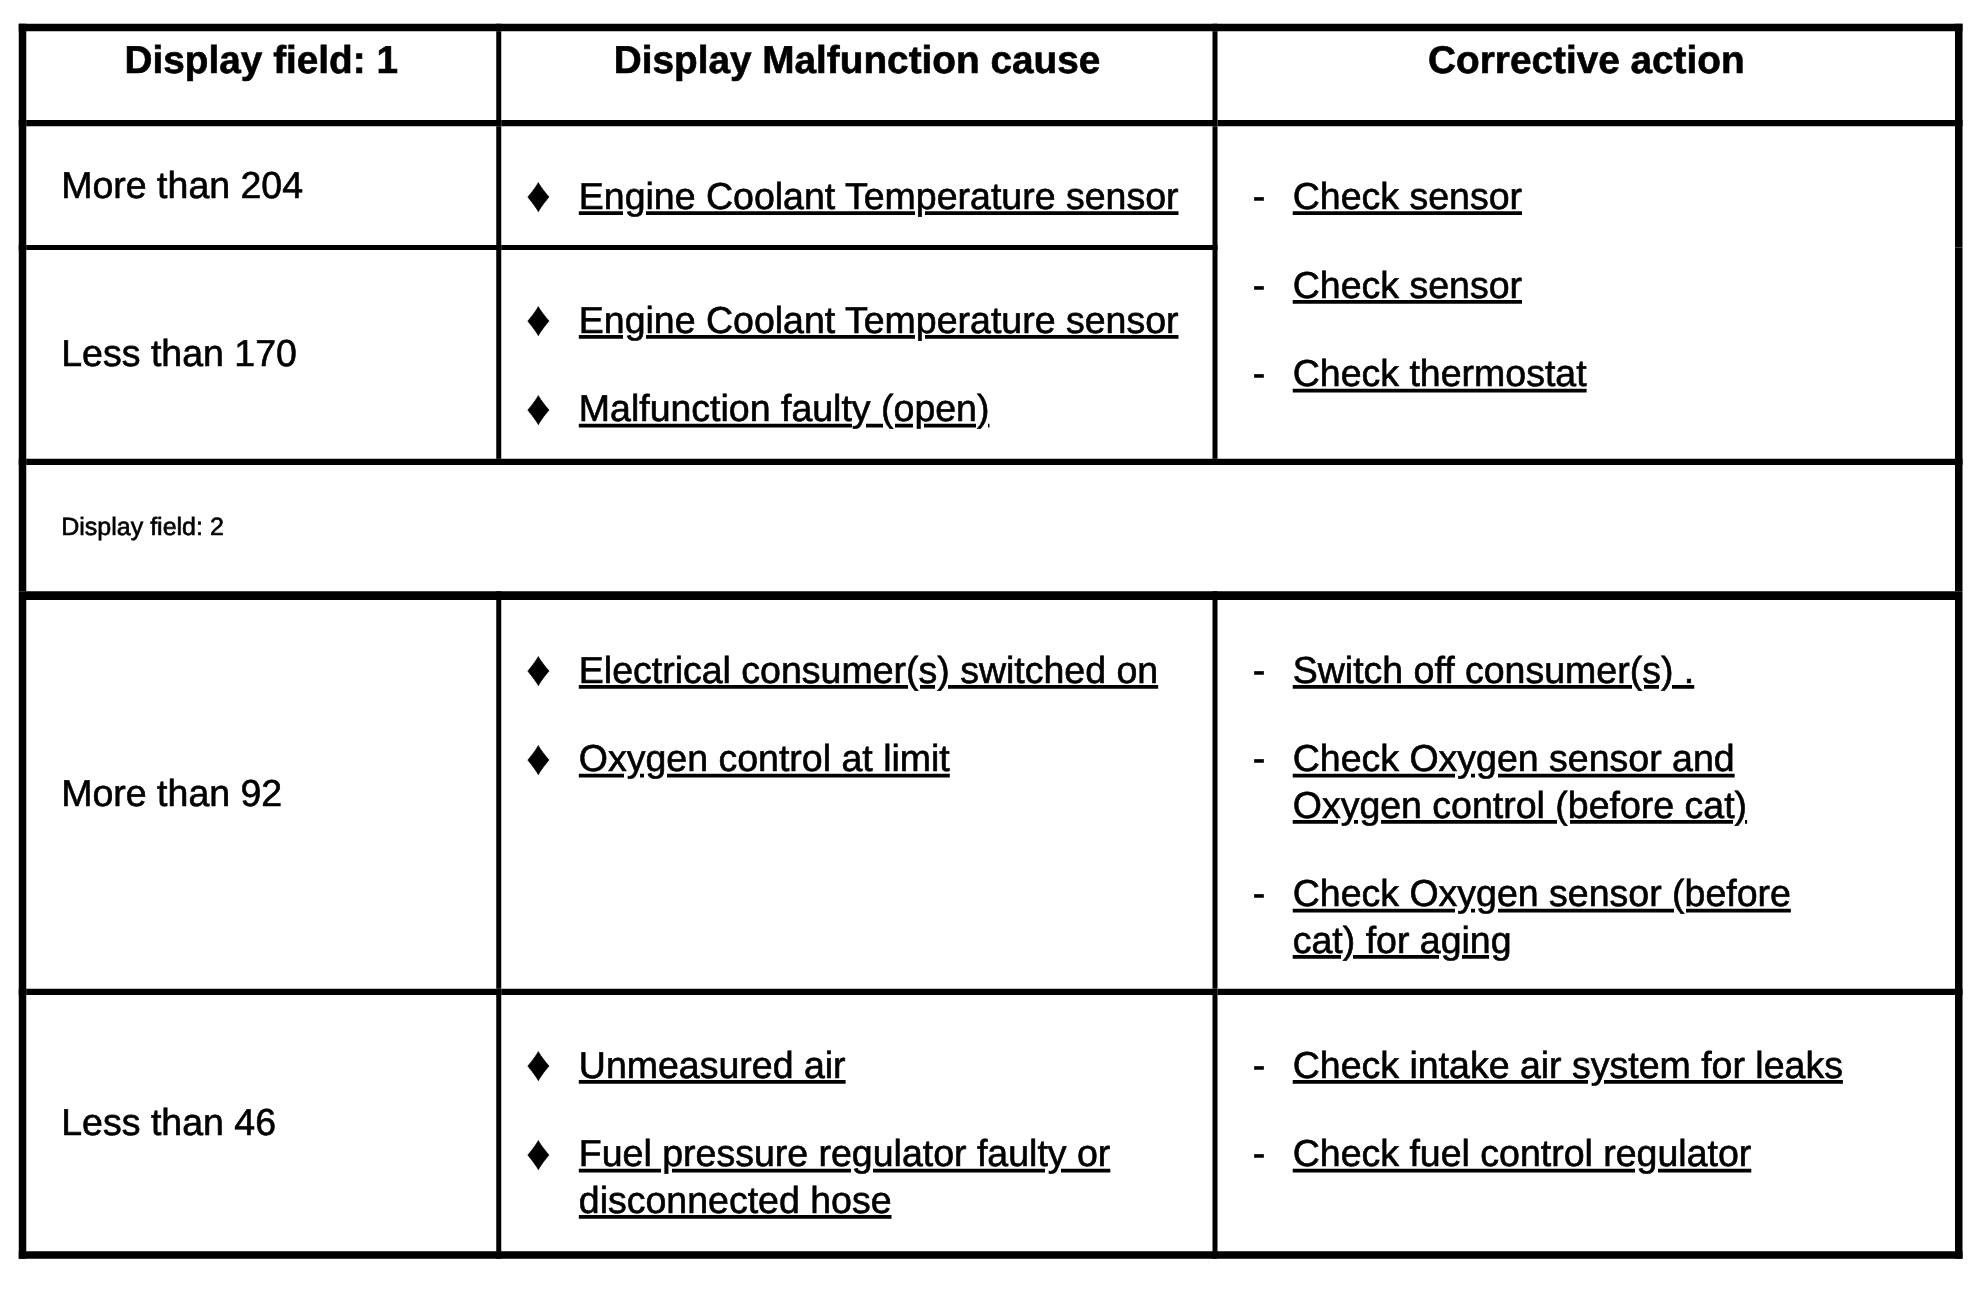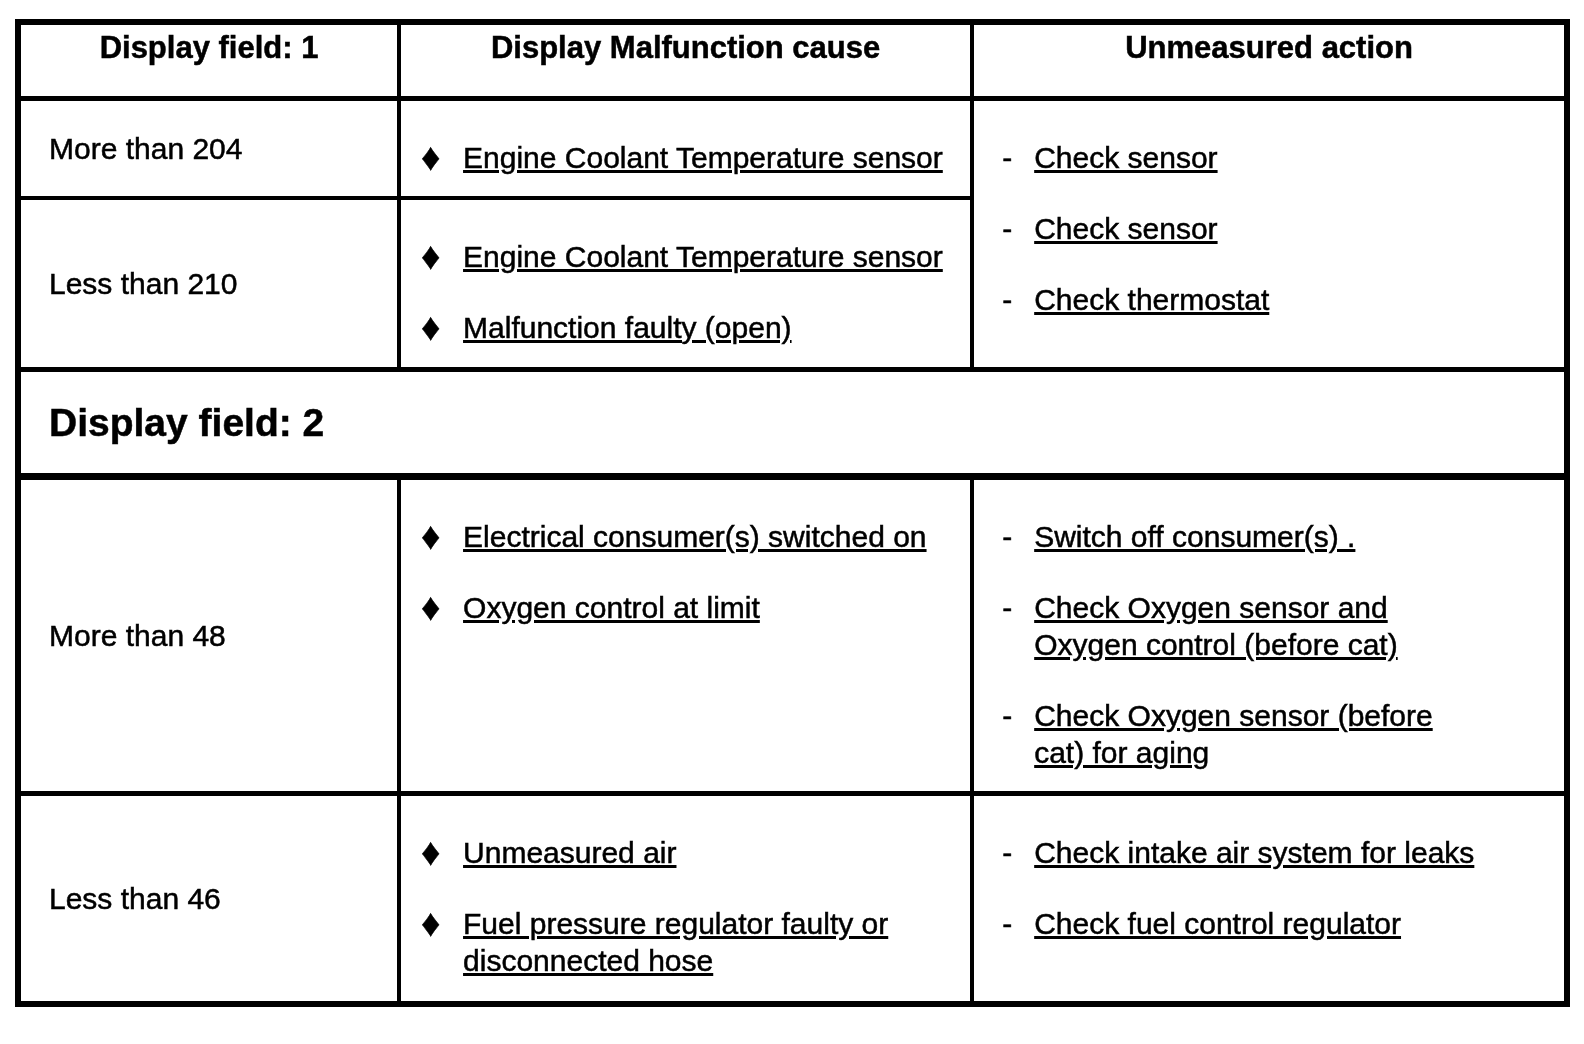--- a/index.html
+++ b/index.html
@@ -52,22 +52,22 @@
   tr.r3    { height: 306px; }
   tr.r4    { height: 210px; }
 
   td.display-cell {
     vertical-align: middle;
     padding-left: 28px;
   }
   td.section-cell {
     vertical-align: middle;
     padding-left: 28px;
-    font-weight: bold;
-    font-size: 39px;
+    font-weight: normal;
+    font-size: 20px;
     border-top-width: 5px;
     border-bottom-width: 7px;
   }
   td.list-cell { padding: 38px 8px 20px 20px; }
   td.action-list { padding-left: 28px; }
   tr.r4 td { border-top-width: 5px; }
 
   .stack {
     display: flex;
     flex-direction: column;
@@ -101,21 +101,21 @@
     <colgroup>
       <col class="c1">
         <col class="c2">
         <col class="c3">
     </colgroup>
 
     <tbody>
         <tr class="hdr">
       <th>Display field: 1</th>
       <th>Display Malfunction cause</th>
-      <th>Unmeasured action</th>
+      <th>Corrective action</th>
     </tr>
 
     <tr class="r1">
       <td class="display-cell">More than 204</td>
       <td class="list-cell">
         <div class="stack">
           <div class="item">
             <span class="marker">♦</span>
             <span class="item-text">Engine Coolant Temperature sensor</span>
           </div>
@@ -133,41 +133,41 @@
           </div>
           <div class="item">
             <span class="dash-marker">-</span>
             <span class="item-text">Check thermostat</span>
           </div>
         </div>
       </td>
     </tr>
 
     <tr class="r2">
-      <td class="display-cell">Less than 210</td>
+      <td class="display-cell">Less than 170</td>
       <td class="list-cell">
         <div class="stack">
           <div class="item">
             <span class="marker">♦</span>
             <span class="item-text">Engine Coolant Temperature sensor</span>
           </div>
           <div class="item">
             <span class="marker">♦</span>
             <span class="item-text">Malfunction faulty (open)</span>
           </div>
         </div>
       </td>
     </tr>
 
     <tr class="sect">
       <td class="section-cell" colspan="3">Display field: 2</td>
     </tr>
 
     <tr class="r3">
-      <td class="display-cell">More than 48</td>
+      <td class="display-cell">More than 92</td>
       <td class="list-cell">
         <div class="stack">
           <div class="item">
             <span class="marker">♦</span>
             <span class="item-text">Electrical consumer(s) switched on</span>
           </div>
           <div class="item">
             <span class="marker">♦</span>
             <span class="item-text">Oxygen control at limit</span>
           </div>

